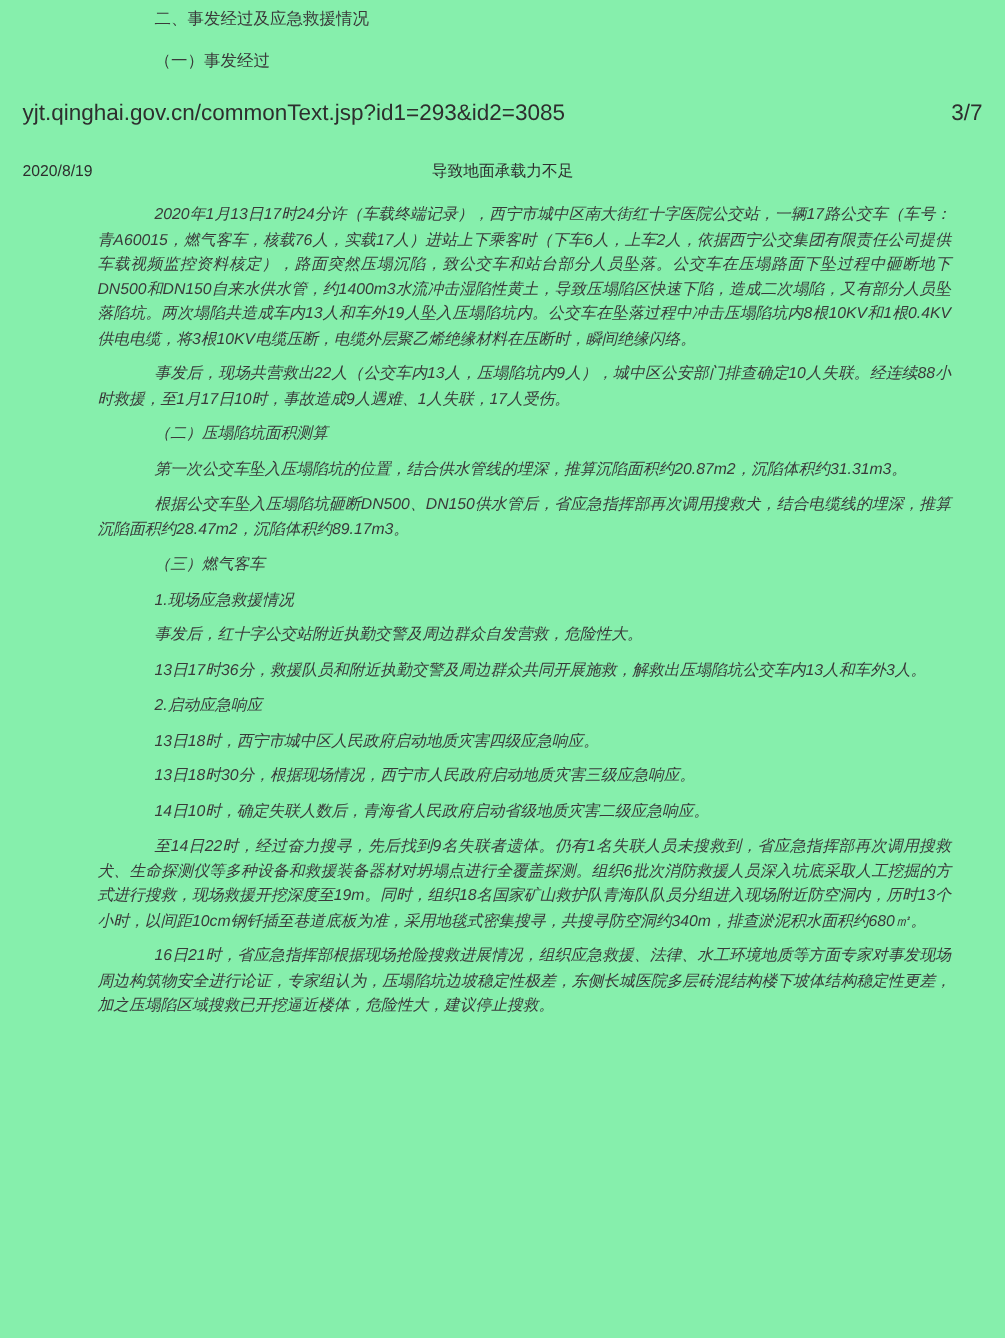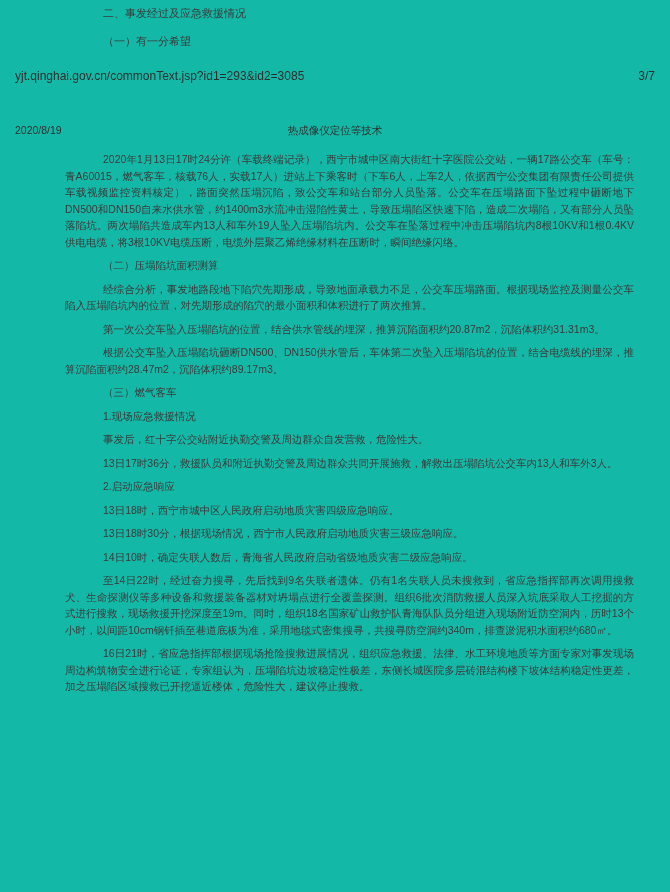--- a/index.html
+++ b/index.html
@@ -1,20 +1,20 @@
 <!DOCTYPE html>
 <html><head>
 <meta charset="utf-8">
 <style>
   html, body { margin: 0; padding: 0; }
   .page {
     position: relative;
     width: 670px;
     height: 892px;
-    background: #14b8a6;
+    background: #86efac;
     overflow: hidden;
     font-family: "Liberation Sans", "DejaVu Sans", sans-serif;
     color: #3c3c3c;
     -webkit-font-smoothing: antialiased;
   }
   
   .tail {
     margin: 0 38px 0 65px;
     padding-top: 5px;
   }
@@ -24,28 +24,28 @@
     text-indent: 38px;
     margin: 0 0 12px 0;
     color: #3a3a3a;
   }
   
   .print-meta {
     margin: 20px 15px 0 15px;
     display: flex;
     justify-content: space-between;
     align-items: flex-end;
-    font-size: 12px;
+    font-size: 15px;
     line-height: 14px;
     color: #2e2e2e;
   }
   
   .page-header {
     position: relative;
-    margin: 40px 15px 0 15px;
+    margin: 24px 15px 0 15px;
     text-align: center;
     font-size: 10.5px;
     line-height: 14px;
     color: #2e2e2e;
   }
   .page-header .date {
     position: absolute;
     left: 0;
     top: 0;
   }
@@ -53,48 +53,49 @@
   .doc {
     margin: 14px 36px 0 65px;
     font-size: 10.5px;
     line-height: 16.5px;
     text-align: justify;
     color: #3a3a3a;
   }
   .doc p {
     text-indent: 38px;
     margin: 0 0 7px 0;
+    font-style: italic;
   }
 </style>
 </head>
 <body>
 
 <div class="page">
 
   <div class="tail">
     <p>二、事发经过及应急救援情况</p>
-    <p>（一）有一分希望</p>
+    <p>（一）事发经过</p>
   </div>
 
   <div class="print-meta">
     <span>yjt.qinghai.gov.cn/commonText.jsp?id1=293&amp;id2=3085</span>
     <span>3/7</span>
   </div>
 
   <div class="page-header">
     <span class="date">2020/8/19</span>
-    <span>热成像仪定位等技术</span>
+    <span>导致地面承载力不足</span>
   </div>
 
   <div class="doc">
     <p>2020年1月13日17时24分许（车载终端记录），西宁市城中区南大街红十字医院公交站，一辆17路公交车（车号：青A60015，燃气客车，核载76人，实载17人）进站上下乘客时（下车6人，上车2人，依据西宁公交集团有限责任公司提供车载视频监控资料核定），路面突然压塌沉陷，致公交车和站台部分人员坠落。公交车在压塌路面下坠过程中砸断地下DN500和DN150自来水供水管，约1400m3水流冲击湿陷性黄土，导致压塌陷区快速下陷，造成二次塌陷，又有部分人员坠落陷坑。两次塌陷共造成车内13人和车外19人坠入压塌陷坑内。公交车在坠落过程中冲击压塌陷坑内8根10KV和1根0.4KV供电电缆，将3根10KV电缆压断，电缆外层聚乙烯绝缘材料在压断时，瞬间绝缘闪络。</p>
+    <p>事发后，现场共营救出22人（公交车内13人，压塌陷坑内9人），城中区公安部门排查确定10人失联。经连续88小时救援，至1月17日10时，事故造成9人遇难、1人失联，17人受伤。</p>
     <p>（二）压塌陷坑面积测算</p>
-    <p>经综合分析，事发地路段地下陷穴先期形成，导致地面承载力不足，公交车压塌路面。根据现场监控及测量公交车陷入压塌陷坑内的位置，对先期形成的陷穴的最小面积和体积进行了两次推算。</p>
     <p>第一次公交车坠入压塌陷坑的位置，结合供水管线的埋深，推算沉陷面积约20.87m2，沉陷体积约31.31m3。</p>
-    <p>根据公交车坠入压塌陷坑砸断DN500、DN150供水管后，车体第二次坠入压塌陷坑的位置，结合电缆线的埋深，推算沉陷面积约28.47m2，沉陷体积约89.17m3。</p>
+    <p>根据公交车坠入压塌陷坑砸断DN500、DN150供水管后，省应急指挥部再次调用搜救犬，结合电缆线的埋深，推算沉陷面积约28.47m2，沉陷体积约89.17m3。</p>
     <p>（三）燃气客车</p>
     <p>1.现场应急救援情况</p>
     <p>事发后，红十字公交站附近执勤交警及周边群众自发营救，危险性大。</p>
     <p>13日17时36分，救援队员和附近执勤交警及周边群众共同开展施救，解救出压塌陷坑公交车内13人和车外3人。</p>
     <p>2.启动应急响应</p>
     <p>13日18时，西宁市城中区人民政府启动地质灾害四级应急响应。</p>
     <p>13日18时30分，根据现场情况，西宁市人民政府启动地质灾害三级应急响应。</p>
     <p>14日10时，确定失联人数后，青海省人民政府启动省级地质灾害二级应急响应。</p>
     <p>至14日22时，经过奋力搜寻，先后找到9名失联者遗体。仍有1名失联人员未搜救到，省应急指挥部再次调用搜救犬、生命探测仪等多种设备和救援装备器材对坍塌点进行全覆盖探测。组织6批次消防救援人员深入坑底采取人工挖掘的方式进行搜救，现场救援开挖深度至19m。同时，组织18名国家矿山救护队青海队队员分组进入现场附近防空洞内，历时13个小时，以间距10cm钢钎插至巷道底板为准，采用地毯式密集搜寻，共搜寻防空洞约340m，排查淤泥积水面积约680㎡。</p>
     <p>16日21时，省应急指挥部根据现场抢险搜救进展情况，组织应急救援、法律、水工环境地质等方面专家对事发现场周边构筑物安全进行论证，专家组认为，压塌陷坑边坡稳定性极差，东侧长城医院多层砖混结构楼下坡体结构稳定性更差，加之压塌陷区域搜救已开挖逼近楼体，危险性大，建议停止搜救。</p>

